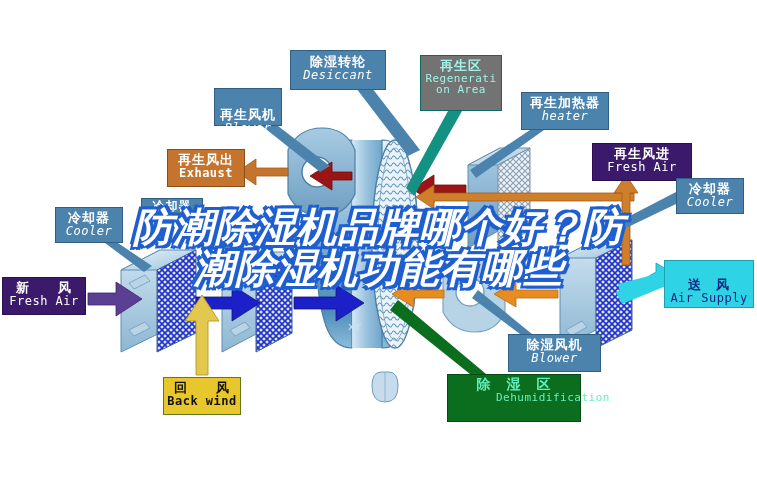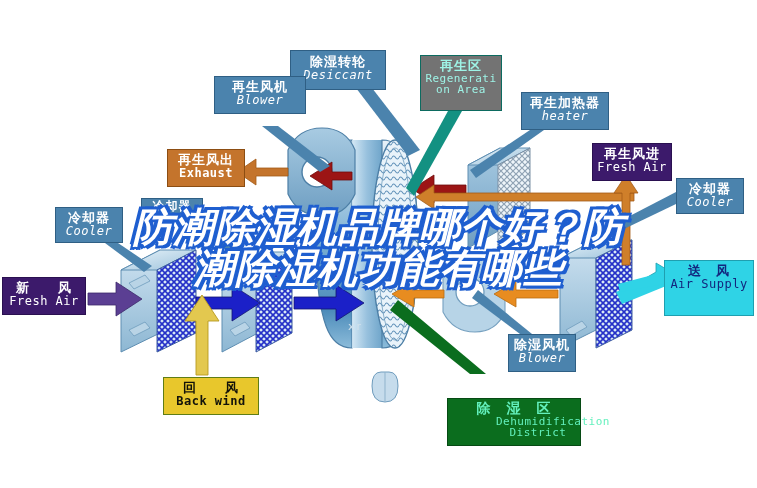--- a/index.html
+++ b/index.html
@@ -223,37 +223,37 @@
 
       <polygon points="664,272 664,284 620,292 618,284" fill="#2fd3e6"></polygon>
     </g>
   </svg>
 
   <div class="lbl blue" style="left:290px;top:50px;width:96px;height:40px;padding-top:4px;">
     <span class="cn">除湿转轮</span>
     <span class="en">Desiccant</span>
   </div>
 
-  <div class="lbl blue" style="left:214px;top:76px;width:92px;height:38px;padding-top:3px;">
+  <div class="lbl blue" style="left:214px;top:88px;width:68px;height:38px;padding-top:19px;">
     <span class="cn">再生风机</span>
     <span class="en">Blower</span>
   </div>
 
   <div class="lbl teal" style="left:420px;top:55px;width:82px;height:56px;padding-top:3px;">
     <span class="cn">再生区</span>
     <span class="en">Regenerati</span>
     <span class="en">on Area</span>
   </div>
 
   <div class="lbl blue" style="left:521px;top:92px;width:88px;height:38px;padding-top:3px;">
     <span class="cn">再生加热器</span>
     <span class="en">heater</span>
   </div>
 
-  <div class="lbl purple" style="left:592px;top:143px;width:80px;height:38px;padding-top:3px;">
+  <div class="lbl purple" style="left:592px;top:143px;width:100px;height:38px;padding-top:3px;">
     <span class="cn">再生风进</span>
     <span class="en">Fresh Air</span>
   </div>
 
   <div class="lbl blue" style="left:676px;top:178px;width:68px;height:36px;padding-top:3px;">
     <span class="cn">冷却器</span>
     <span class="en">Cooler</span>
   </div>
 
   <div class="lbl orange" style="left:167px;top:149px;width:78px;height:38px;padding-top:3px;">
@@ -268,37 +268,36 @@
 
   <div class="lbl blue" style="left:141px;top:198px;width:62px;height:20px;padding-top:1px;">
     <span class="cn" style="font-size:12px;">冷却器</span>
   </div>
 
   <div class="lbl purple" style="left:2px;top:277px;width:84px;height:38px;padding-top:3px;">
     <span class="cn">新　　风</span>
     <span class="en">Fresh Air</span>
   </div>
 
-  <div class="lbl yellow" style="left:163px;top:377px;width:96px;height:38px;padding-top:3px;">
+  <div class="lbl yellow" style="left:163px;top:377px;width:78px;height:38px;padding-top:3px;">
     <span class="cn">回　　风</span>
     <span class="en">Back wind</span>
   </div>
 
-  <div class="lbl blue" style="left:508px;top:334px;width:68px;height:38px;padding-top:3px;">
+  <div class="lbl blue" style="left:508px;top:334px;width:93px;height:38px;padding-top:3px;">
     <span class="cn">除湿风机</span>
     <span class="en">Blower</span>
   </div>
 
-  <div class="lbl green" style="left:447px;top:374px;width:134px;height:48px;padding-top:2px;margin-top:24px;">
+  <div class="lbl green" style="left:447px;top:374px;width:134px;height:48px;padding-top:2px;">
     <span class="cn">除　湿　区</span>
     <span class="en">Dehumidification</span>
-    <span class="en">District</span>
-  </div>
-
-  <div class="lbl cyan" style="left:664px;top:260px;width:90px;height:56px;padding-top:3px;">
+  </div>
+
+  <div class="lbl cyan" style="left:664px;top:260px;width:90px;height:48px;padding-top:17px;">
     <span class="cn">送　风</span>
     <span class="en">Air Supply</span>
   </div>
 
   <div id="headline">
     <div class="hl-line">防潮除湿机品牌哪个好？防</div>
     <div class="hl-line">潮除湿机功能有哪些</div>
   </div>
 
 </div>

